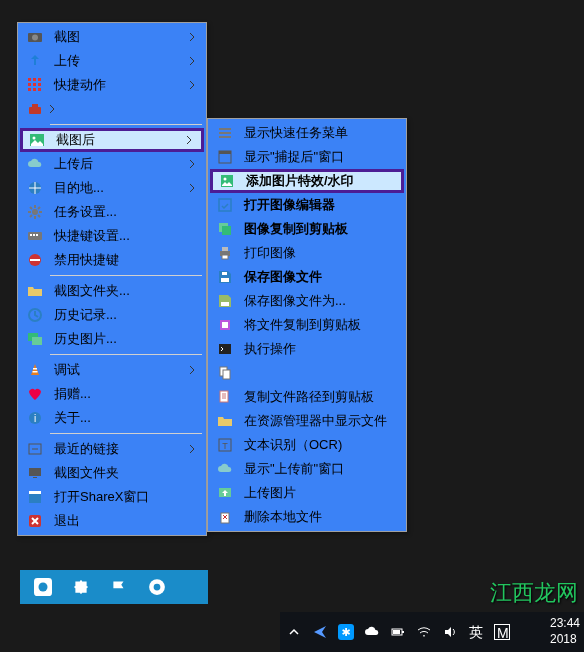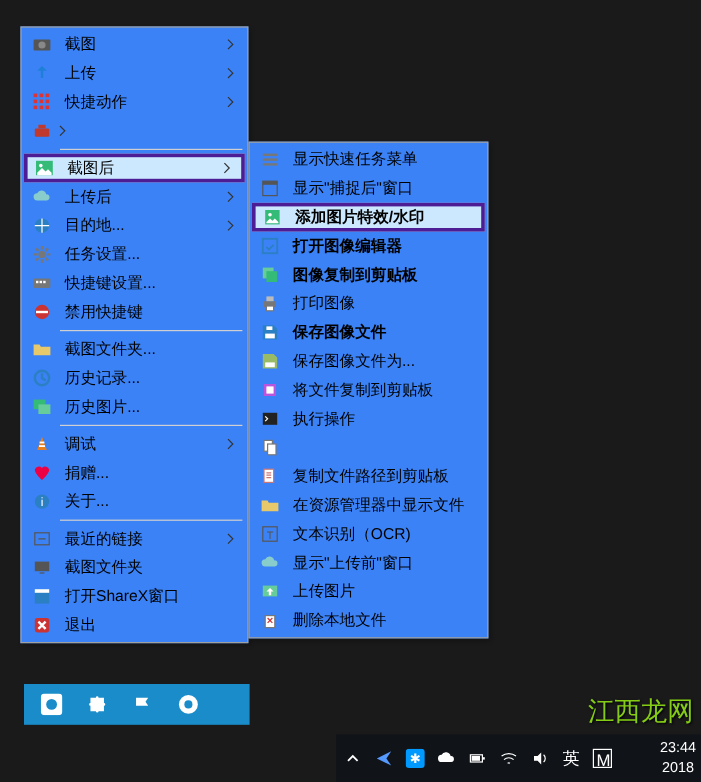--- a/index.html
+++ b/index.html
@@ -75,28 +75,28 @@
     align-items: center;
     color: #fff;
     font-size: 12px;
     padding-left: 6px;
   }
   .tb-icons { display: flex; align-items: center; gap: 10px; }
   .tb-icons svg, .tb-icons .glyph { width: 16px; height: 16px; color:#fff; }
   .glyph { font-size: 14px; line-height:16px; text-align:center; }
   .clock {
     margin-left: auto;
-    text-align: center;
+    text-align: left;
     padding-right: 4px;
     line-height: 1.3;
   }
   .watermark {
     position: absolute;
     right: 6px; bottom: 44px;
-    color: #84cc16;
+    color: #22c55e;
     font-size: 22px;
     font-family: "KaiTi","STKaiti",serif;
     text-shadow: 1px 1px 2px #000;
     text-align: center;
   }
 </style>
 </head>
 <body>
 
 <div class="menu main-menu">

